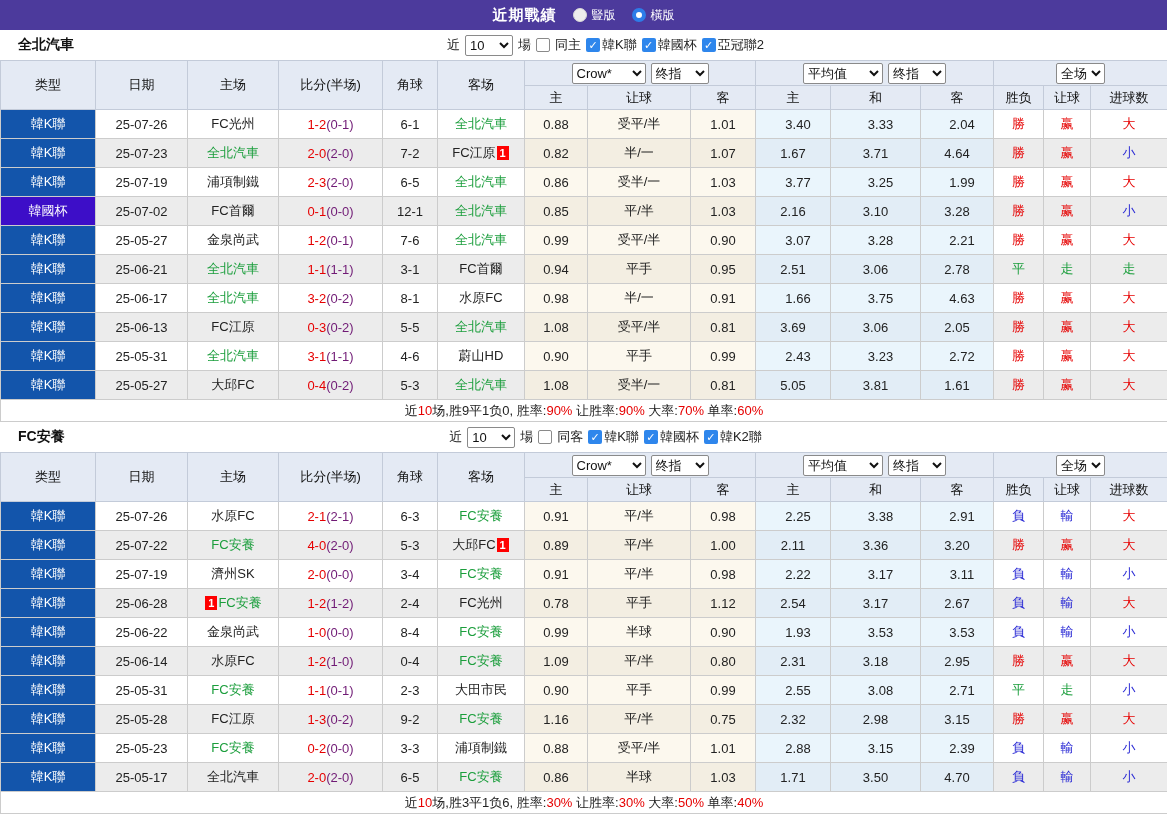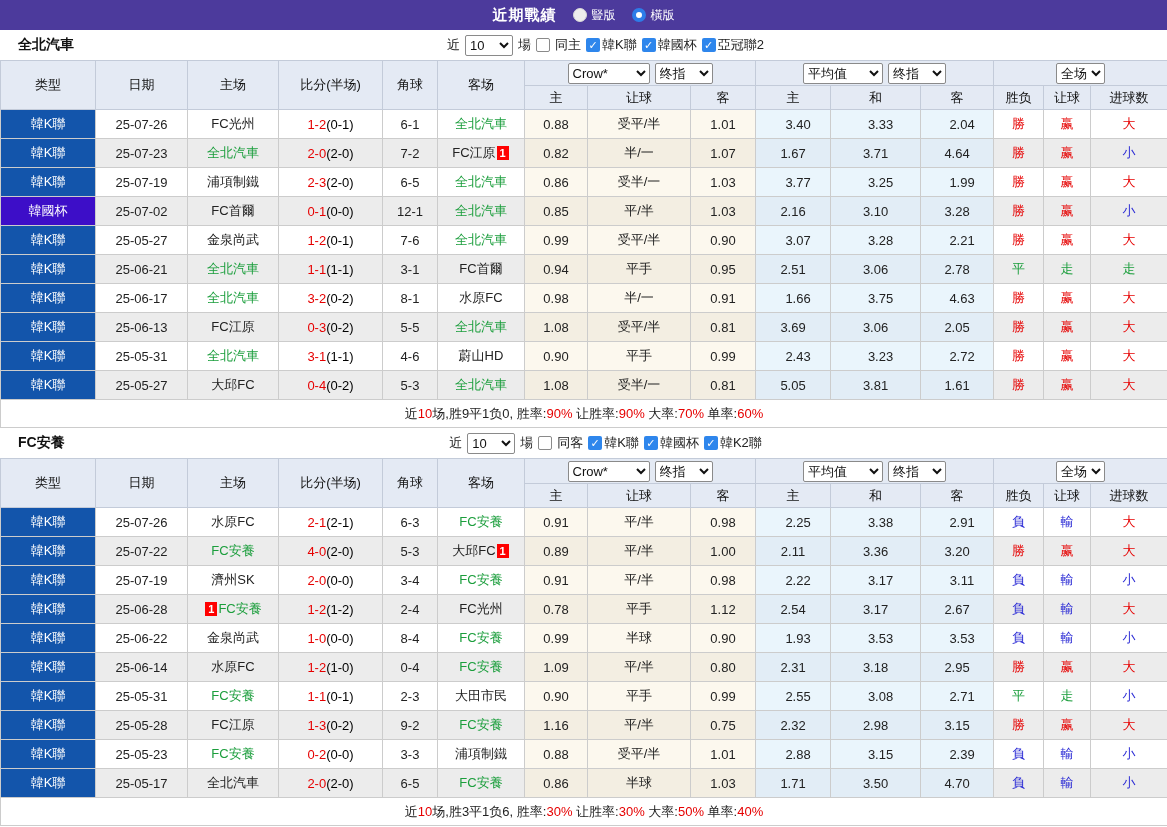--- a/index.html
+++ b/index.html
@@ -18,21 +18,21 @@
   
   .controls { height:30px; display:flex; align-items:center; justify-content:center; position:relative; font-size:13px; color:#222; background:#fff; }
   .team-name { position:absolute; left:18px; font-weight:bold; font-size:14px; color:#111; }
   .controls-center { display:flex; align-items:center; gap:5px; margin-left:44px; }
   .cb { display:inline-block; width:14px; height:14px; vertical-align:middle; }
   .cb.checked { background:#2E86EC; color:#fff; font-size:11px; line-height:14px; text-align:center; border-radius:2px; font-weight:bold; }
   .cb.un { background:#fff; border:1px solid #8a8a8a; border-radius:2px; }
   .cb-label { display:flex; align-items:center; gap:2px; }
   select.sel { font-size:13px; height:21px; border:1px solid #8a8a8a; background:#fff; border-radius:2px; color:#111; }
   .sel-count { width:48px; }
-  .sel-book  { width:82px; }
+  .sel-book  { width:74px; }
   .sel-final { width:58px; }
   .sel-avg   { width:80px; }
   .sel-scope { width:49px; }
 
   
   table { border-collapse:collapse; table-layout:fixed; width:1167px; font-size:13px; color:#222; }
   th,td { border:1px solid #CCCCCC; text-align:center; padding:0; overflow:hidden; white-space:nowrap; }
   thead th { background:#E4EAF4; font-weight:normal; color:#111; border-color:#C3CBD9; }
   tr.hrow1 th { height:25px; }
   tr.hrow2 th { height:24px; }
@@ -44,23 +44,23 @@
   tr.even td.cream { background:#F3EEE2; }
   tr.odd  td.lblue { background:#EAF5FC;padding-left:10px; }
   tr.even td.lblue { background:#E2EDF6; }
   tr.odd td.league, tr.even td.league { background:#1355AB; color:#fff; }
   tr.odd td.league.cup, tr.even td.league.cup { background:#3D0EC8; }
   .t-r { color:#E60000; }
   .t-b { color:#2A2AD5; }
   .t-g { color:#1B9E3C; }
   .team-green { color:#1B9E3C; }
   .score-full { color:#E60000; }
-  .score-half { color:#000000; }
+  .score-half { color:#701a75; }
   .badge { display:inline-block; background:#FF0000; color:#fff; font-size:11px; line-height:14px; padding:0 3px; margin:0 1px; font-weight:bold; }
-  tfoot td.summary { height:28px; background:#fff; font-size:13px; color:#222; }
+  tfoot td.summary { height:22px; background:#fff; font-size:13px; color:#222; }
 </style>
 </head>
 <body>
 
 <div class="page">
 
   <div class="title-bar">
     <span class="title-text">近期戰績</span>
     <span class="radio-label">
       <span class="radio off"></span>

